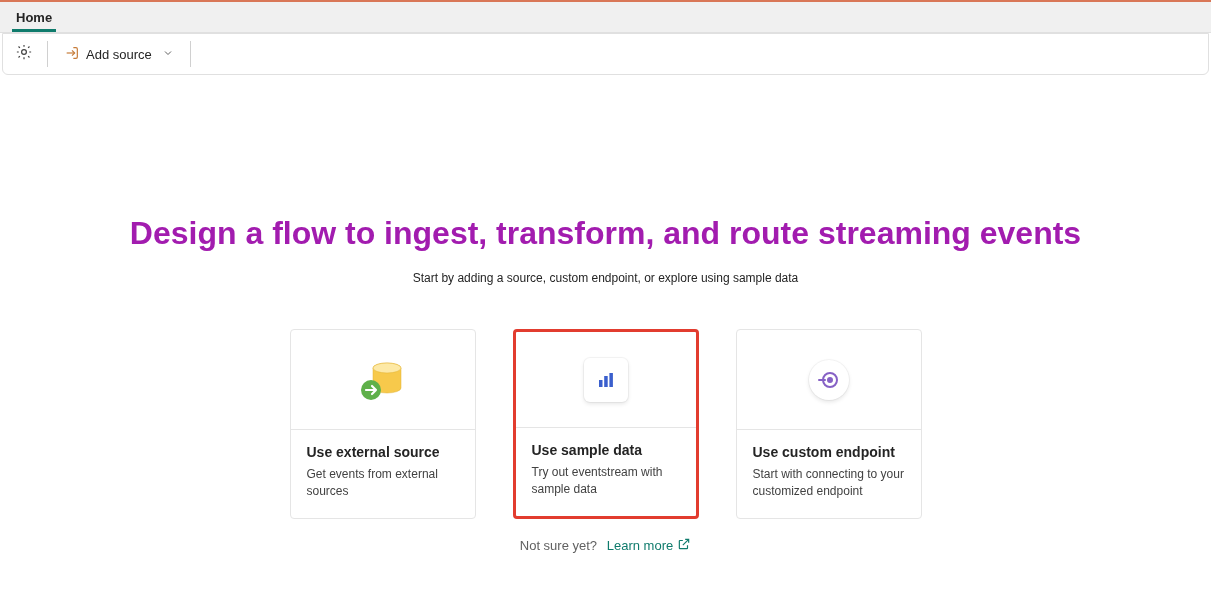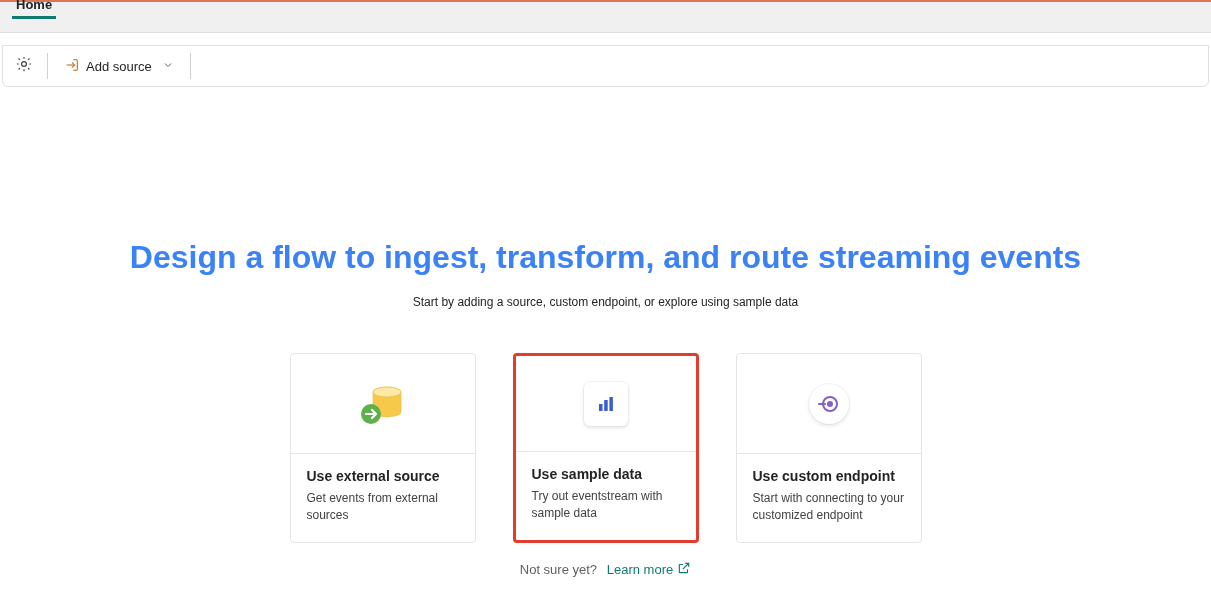--- a/index.html
+++ b/index.html
@@ -14,41 +14,41 @@
   .top-border {
     height: 2px;
     background: #d97757;
   }
   .ribbon {
     background: #f0f0f0;
     border-bottom: 1px solid #e0e0e0;
   }
   .tab-strip {
     display: flex;
-    padding: 13px 12px;
+    padding: 0 12px;
     height: 30px;
     align-items: flex-end;
   }
   .tab {
     font-size: 13px;
     font-weight: 600;
     color: #242424;
     padding: 6px 4px 4px;
     border-bottom: 3px solid #0f7b6c;
     cursor: pointer;
   }
   .toolbar {
     display: flex;
     align-items: center;
     background: #ffffff;
     height: 42px;
     padding: 0 6px;
     border: 1px solid #e0e0e0;
     border-radius: 0 0 6px 6px;
-    margin: 12px 2px;
+    margin: 0 2px;
   }
   .tb-sep {
     width: 1px;
     height: 26px;
     background: #d0d0d0;
     margin: 0 8px;
   }
   .tb-button {
     display: flex;
     align-items: center;
@@ -71,21 +71,21 @@
     color: #616161;
   }
 
   .main {
     padding-top: 140px;
     text-align: center;
   }
   .headline {
     font-size: 32px;
     font-weight: 700;
-    color: #3b82f6;
+    color: #a21caf;
   }
   .subhead {
     margin-top: 19px;
     font-size: 12px;
     color: #242424;
   }
   .cards {
     display: flex;
     justify-content: center;
     gap: 37px;

